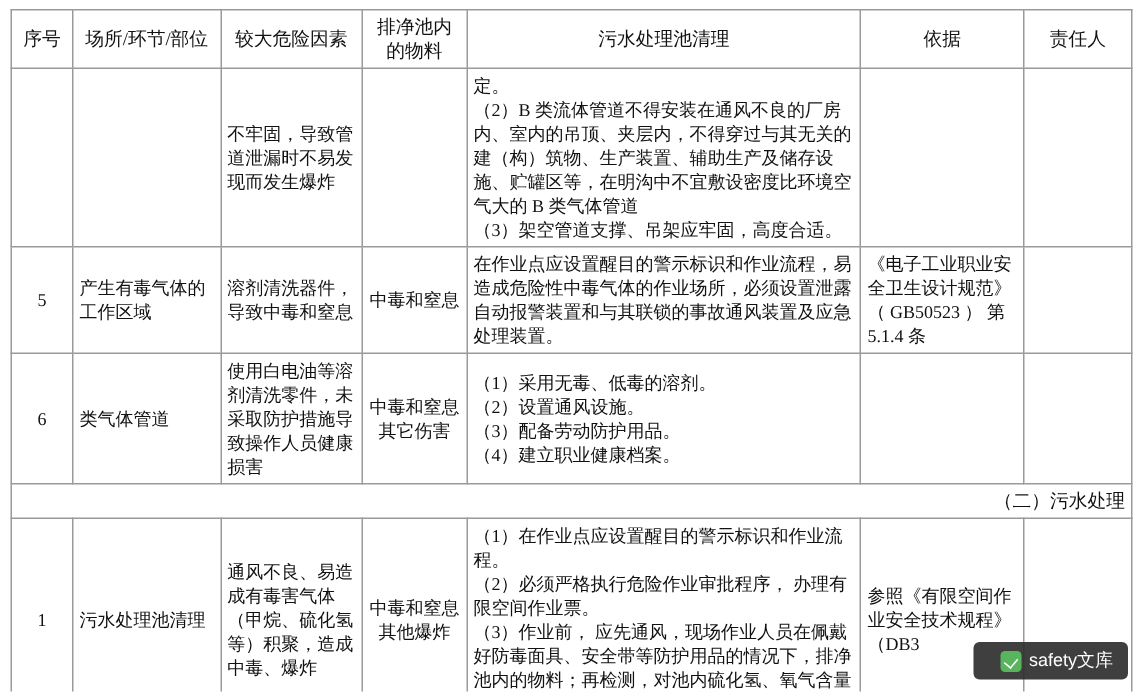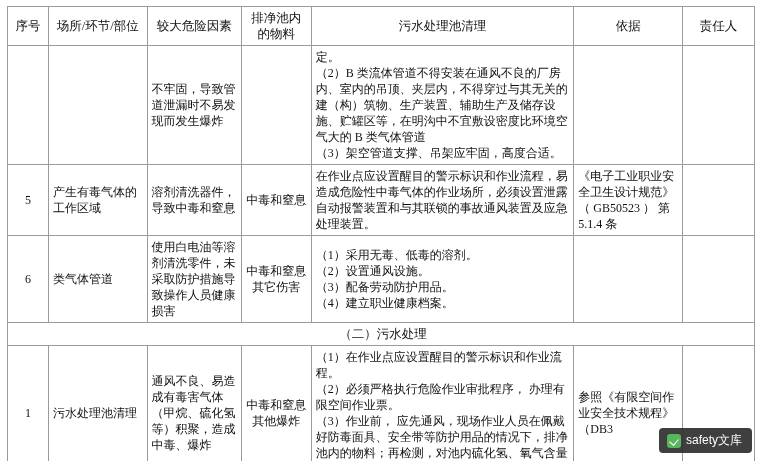--- a/index.html
+++ b/index.html
@@ -31,33 +31,33 @@
     padding:6px 3px;
   }
   td.c-no{text-align:center;}
   td.c-place{margin-top:44px;}
   td.c-factor{text-align:left;}
   td.c-acc{text-align:center;}
   td.c-measure{text-align:left;}
   td.c-basis{text-align:left;}
   td.c-person{text-align:center;}
   tr.section td{
-    text-align:center;
+    text-align:right;
     padding-left:8px;
     font-size:12.5px;
   }
   
   .wm{
     position:absolute;
     right:10px;
     bottom:8px;
     background:#2f2f2f;
     color:#ffffff;
     border-radius:4px;
-    padding:4px 10px 4px 8px;
+    padding:4px 10px 4px 18px;
     display:flex;
     align-items:center;
     gap:5px;
     font-family:"Liberation Sans","DejaVu Sans",sans-serif;
     font-size:12px;
     opacity:0.92;
   }
   .wm .wmicon{
     width:14px;height:14px;
     border-radius:3px;

